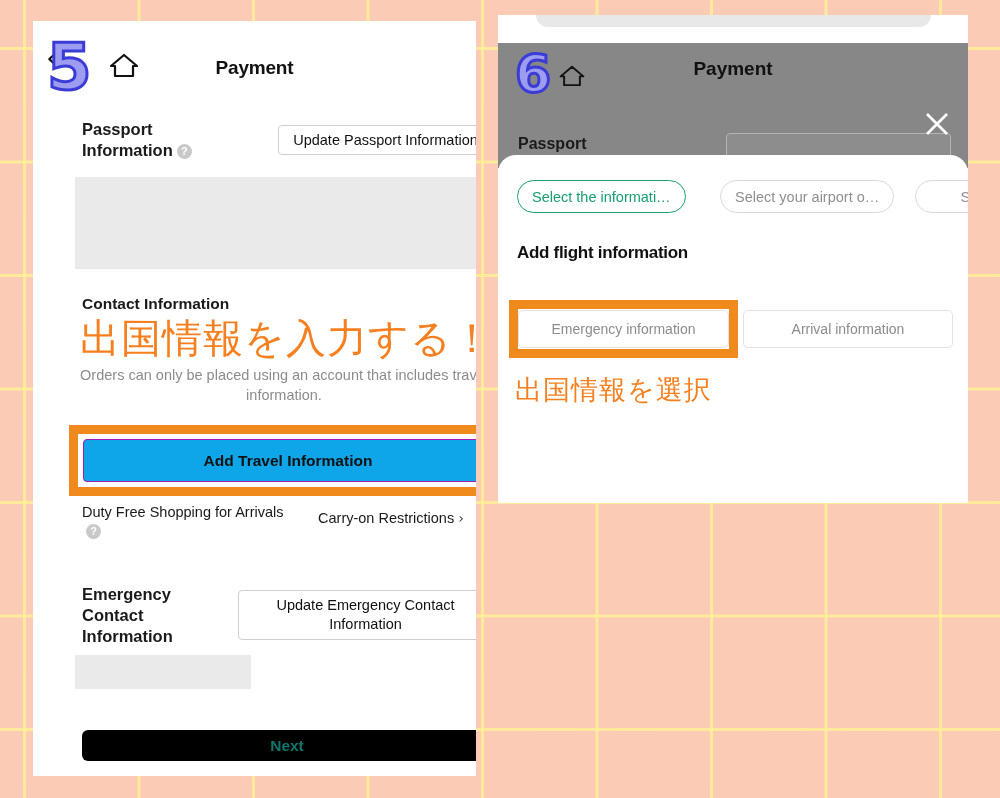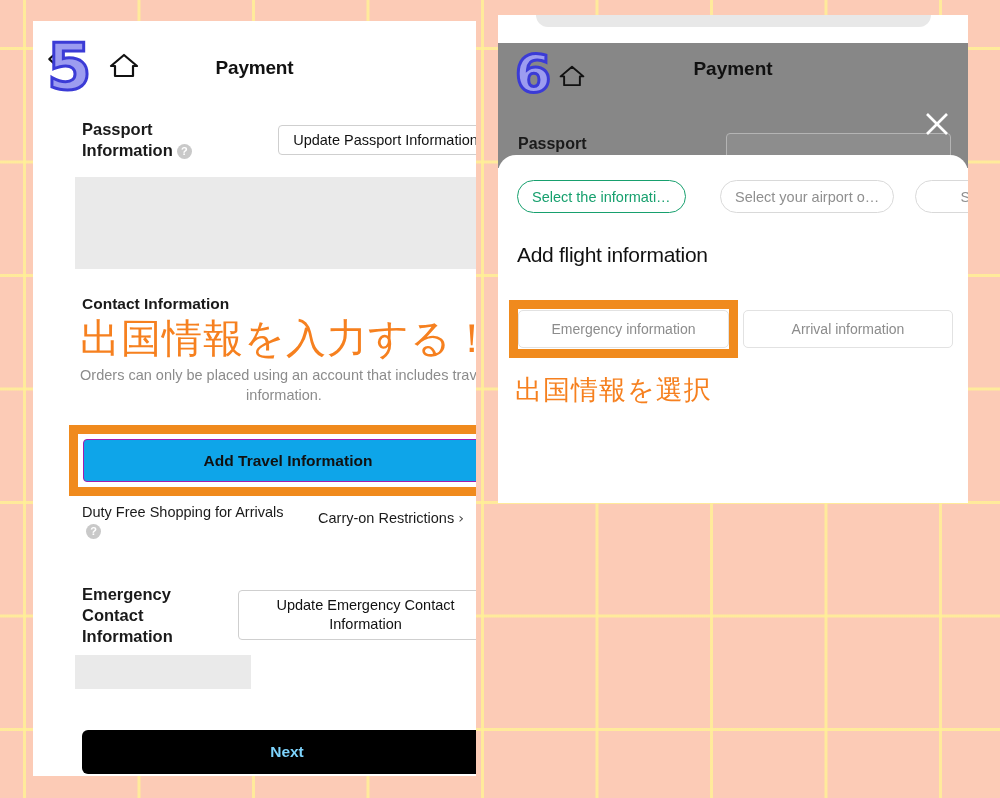--- a/index.html
+++ b/index.html
@@ -201,27 +201,27 @@
     font-size: 14.5px;
     color: #1a1a1a;
   }
   .chev { margin-left: 4px; color:#444; font-family:"DejaVu Sans", sans-serif;}
 
   .next-btn {
     position: absolute;
     left: 49px;
     top: 709px;
     width: 410px;
-    height: 44px;
+    height: 31px;
     background: #000;
     border-radius: 6px;
     display: flex;
     align-items: center;
     justify-content: center;
-    color: #7dd3fc;
+    color: #0f766e;
     font-size: 15.5px;
     font-weight: bold;
   }
 
   
   #right-panel {
     position: absolute;
     left: 498px;
     top: 15px;
     width: 470px;
@@ -325,22 +325,22 @@
   }
   .chip-idle {
     border: 1.3px solid #d9d9d9;
     color: #8f8f8f;
     background: #fff;
   }
 
   .sheet-title {
     position: absolute;
     left: 19px; top: 88px;
-    font-size: 21px;
-    font-weight: normal;
+    font-size: 17px;
+    font-weight: bold;
     color: #111;
     letter-spacing: -0.3px;
   }
 
   .seg-btn {
     position: absolute;
     height: 38px;
     border: 1px solid #e2e2e2;
     border-radius: 5px;
     box-sizing: border-box;

